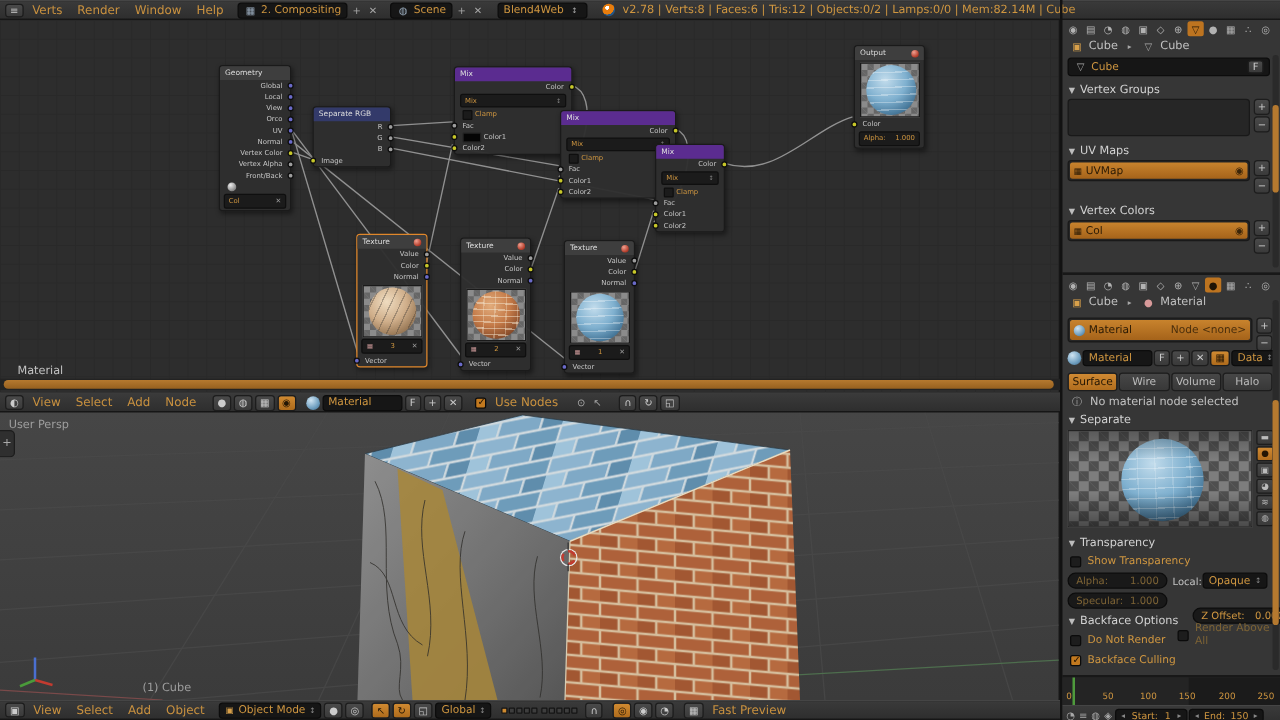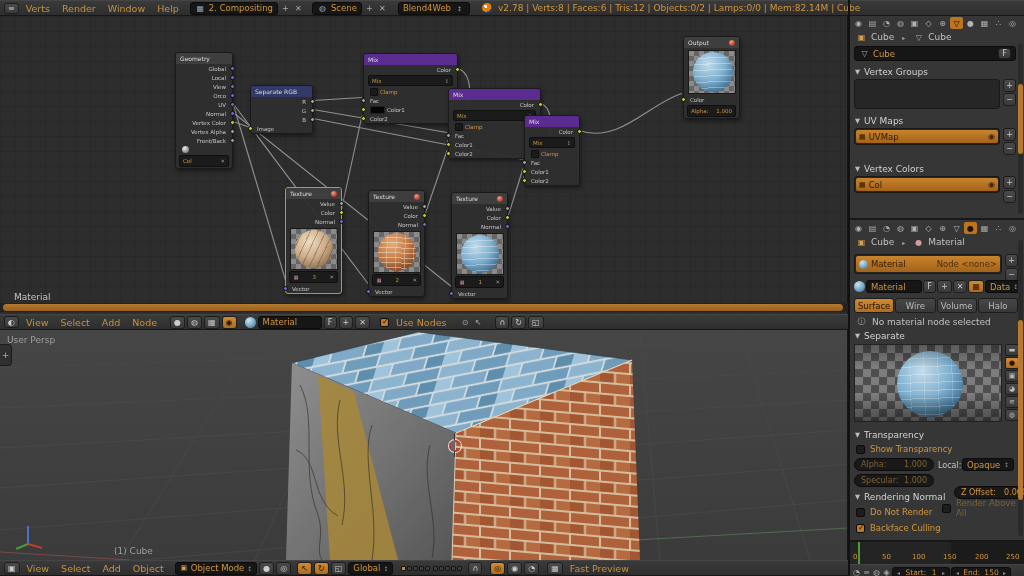--- a/index.html
+++ b/index.html
@@ -725,21 +725,21 @@
   <div class="abs slider" style="left:4px;top:254px;width:80px;">
     <span class="dim">Specular:</span>
       <span class="dim">1.000</span>
   </div>
   <div class="abs slider" style="left:104px;top:254px;width:80px;margin-top:12px;">
     <span class="amber">Z Offset:</span>
       <span class="amber">0.000</span>
   </div>
   <div class="abs ptitle" style="left:5px;top:272px;">
     <span class="tri">▼</span>
-      <span>Rendering Normal</span>
+      <span>Backface Options</span>
   </div>
   <div class="abs r" style="left:6px;top:287px;gap:5px;">
     <span class="cb"></span>
     <span class="amber" style="font-size:8.5px;">Do Not Render</span>
   </div>
   <div class="abs r" style="left:92px;top:278px;gap:5px;">
     <span class="cb"></span>
     <span class="dim" style="font-size:8.5px;">Render Above All</span>
   </div>
   <div class="abs r" style="left:6px;top:303px;gap:5px;">

